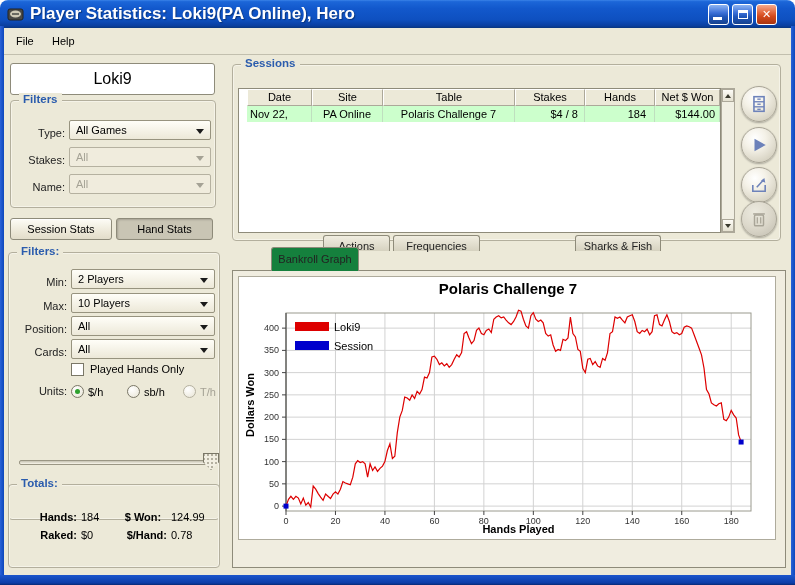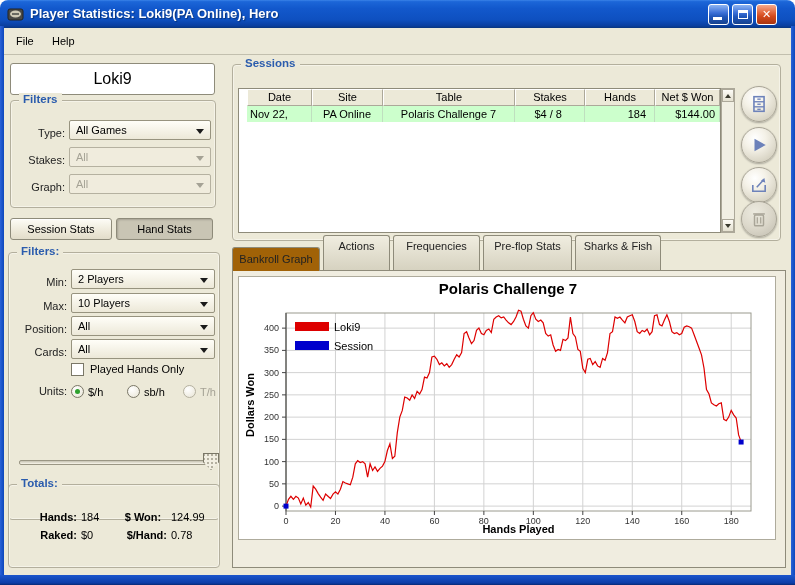--- a/index.html
+++ b/index.html
@@ -2,21 +2,21 @@
 <html><head>
 <meta charset="utf-8">
 <style>
   html,body{margin:0;padding:0;background:#fff;}
   *{box-sizing:border-box;}
   #window{position:relative;width:795px;height:585px;font-family:"Liberation Sans","DejaVu Sans",sans-serif;font-size:11px;color:#000;overflow:hidden;}
   .abs{position:absolute;}
   
   .titlebar{left:0;top:0;width:795px;height:28px;border-radius:8px 8px 0 0;
     background:linear-gradient(180deg,#3a83e8 0%,#1c66d8 6%,#1258cc 30%,#0e50c0 70%,#0a3fa0 92%,#09367e 100%);}
-  .title-text{left:30px;top:0;height:28px;line-height:28px;color:#fff;font-weight:bold;font-size:13px;text-shadow:1px 1px 1px #09357d;white-space:nowrap;}
+  .title-text{left:30px;top:0;height:28px;line-height:28px;color:#fff;font-weight:bold;font-size:17px;text-shadow:1px 1px 1px #09357d;white-space:nowrap;}
   .wbtn{top:4px;width:21px;height:21px;border:1px solid #fff;border-radius:3px;color:#fff;text-align:center;line-height:19px;font-weight:bold;font-size:11px;}
   .wbtn.blue{background:linear-gradient(180deg,#8db4f2 0%,#3d71d8 40%,#2258bc 60%,#16428f 100%);}
   .wbtn.red{background:linear-gradient(180deg,#f4a98c 0%,#e2663c 40%,#d4491c 60%,#a83410 100%);}
   .glyph-min{position:absolute;left:4px;bottom:4px;width:9px;height:3px;background:#fff;}
   .glyph-max{position:absolute;left:5px;top:5px;width:10px;height:9px;border:1px solid #fff;border-top:3px solid #fff;}
   .border-side{top:26px;width:4px;height:559px;background:linear-gradient(90deg,#2a62d8,#0d47bc);}
   .border-bottom{left:0;top:575px;width:795px;height:10px;background:linear-gradient(180deg,#1c56cc,#0c3da8 80%,#082a74);}
   .client{left:4px;top:28px;width:787px;height:547px;background:#ece9d8;}
   .menubar{left:4px;top:28px;width:787px;height:27px;border-bottom:1px solid #c2bfae;}
   .menu-item{top:30px;height:22px;line-height:22px;padding:0 6px;}
@@ -42,22 +42,22 @@
   
   .stable{border:1px solid #8e8b7a;background:#fff;}
   .srow{display:flex;margin-left:8px;}
   .hcell{height:17px;line-height:15px;text-align:center;background:#ece9d8;border-style:solid;border-width:1px;border-color:#fff #aca899 #aca899 #fff;overflow:hidden;}
   .dcell{height:16px;line-height:16px;background:#ccffcc;border-right:1px solid #bfdfbf;overflow:hidden;}
   .sb{background:#f1efe3;border:1px solid #aca899;}
   .sbtn{position:absolute;left:0;width:12px;height:13px;background:linear-gradient(180deg,#fdfcf6,#e4e0d0);border:1px solid #aca899;display:flex;align-items:center;justify-content:center;}
   .tri-up{width:0;height:0;border-left:3px solid transparent;border-right:3px solid transparent;border-bottom:4px solid #3a3a2e;}
   .tri-down{width:0;height:0;border-left:3px solid transparent;border-right:3px solid transparent;border-top:4px solid #3a3a2e;}
   
-  .tab{top:235px;height:35px;line-height:20px;text-align:center;background:linear-gradient(180deg,#f0ede0,#d6d2c0);border:1px solid #8e8b7a;border-bottom:none;border-radius:3px 3px 0 0;color:#222;}
-  .tab.active{top:247px;height:24px;line-height:23px;background:#a16207;z-index:3;font-weight:normal;}
+  .tab{top:235px;height:16px;line-height:20px;text-align:center;background:linear-gradient(180deg,#f0ede0,#d6d2c0);border:1px solid #8e8b7a;border-bottom:none;border-radius:3px 3px 0 0;color:#222;}
+  .tab.active{top:247px;height:24px;line-height:23px;background:#15803d;z-index:3;font-weight:normal;margin-left:39px;}
   .tabpanel{left:232px;top:270px;width:554px;height:298px;background:#f0ede0;border:1px solid #8e8b7a;z-index:1;}
   .chartpanel{left:238px;top:276px;width:538px;height:264px;background:#fff;border:1px solid #aeab9c;z-index:2;}
   .chart-title{left:0;top:3px;width:538px;text-align:center;font-weight:bold;font-size:15px;}
   .legend-row{display:flex;align-items:center;height:19px;}
   .legend-swatch{width:34px;height:9px;margin-right:5px;}
   .axis-label{font-weight:bold;font-size:11px;}
   svg text{font-family:"Liberation Sans","DejaVu Sans",sans-serif;}
   
   .slider-track{height:5px;background:linear-gradient(180deg,#c6c2b2,#f8f5ea);border:1px solid #9a9684;border-radius:2px;}
   .slider-thumb{width:16px;height:17px;background:#f2efe2;border:1px solid #7a7767;
@@ -96,21 +96,21 @@
   <div class="abs menu-item" style="left:46px">Help</div>
 
   <div class="abs btn" style="left:10px;top:63px;width:205px;height:32px;background:#fff;line-height:30px;font-size:16px;">Loki9</div>
 
   <div class="abs group" style="left:10px;top:100px;width:206px;height:108px">
     <span class="group-label">Filters</span>
     <div class="abs flabel" style="left:4px;top:22px;width:50px">Type:</div>
     <div class="abs combo" style="left:58px;top:19px;width:142px"><span>All Games</span><span class="carrow"></span></div>
     <div class="abs flabel" style="left:4px;top:49px;width:50px">Stakes:</div>
     <div class="abs combo disabled" style="left:58px;top:46px;width:142px"><span>All</span><span class="carrow"></span></div>
-    <div class="abs flabel" style="left:4px;top:76px;width:50px">Graph:</div>
+    <div class="abs flabel" style="left:4px;top:76px;width:50px">Name:</div>
     <div class="abs combo disabled" style="left:58px;top:73px;width:142px"><span>All</span><span class="carrow"></span></div>
   </div>
 
   <div class="abs btn pressed" style="left:116px;top:218px;width:97px;height:22px">Hand Stats</div>
   <div class="abs btn" style="left:10px;top:218px;width:102px;height:22px">Session Stats</div>
 
   <div class="abs group" style="left:8px;top:252px;width:212px;height:268px">
     <span class="group-label">Filters:</span>
     <div class="abs flabel" style="left:2px;top:19px;width:56px">Min:</div>
     <div class="abs combo" style="left:62px;top:16px;width:144px"><span>2 Players</span><span class="carrow"></span></div>
@@ -163,21 +163,21 @@
         <div class="hcell" style="width:71px">Site</div>
         <div class="hcell" style="width:132px">Table</div>
         <div class="hcell" style="width:70px">Stakes</div>
         <div class="hcell" style="width:70px">Hands</div>
         <div class="hcell" style="flex:1">Net $ Won</div>
       </div>
       <div class="srow">
         <div class="dcell" style="width:65px;padding-left:3px">Nov 22, 2007</div>
         <div class="dcell" style="width:71px;text-align:center">PA Online</div>
         <div class="dcell" style="width:132px;text-align:center">Polaris Challenge 7</div>
-        <div class="dcell" style="width:70px;text-align:right;padding-right:22px">$4 / 8</div>
+        <div class="dcell" style="width:70px;text-align:right;padding-right:6px">$4 / 8</div>
         <div class="dcell" style="width:70px;text-align:right;padding-right:8px">184</div>
         <div class="dcell" style="flex:1;text-align:right;padding-right:4px">$144.00</div>
       </div>
     </div>
 
     <div class="abs sb" style="left:488px;top:23px;width:14px;height:145px">
       <div class="sbtn" style="top:0">
           <span class="tri-up"></span>
         </div>
       <div class="sbtn" style="bottom:0;top:auto">
@@ -213,21 +213,20 @@
         <line x1="2.8" y1="3.5" x2="13.2" y2="3.5" stroke="#a9a598" stroke-width="1.3"></line>
         <line x1="6.5" y1="6.5" x2="6.5" y2="12" stroke="#a9a598" stroke-width="1.1"></line>
         <line x1="9.5" y1="6.5" x2="9.5" y2="12" stroke="#a9a598" stroke-width="1.1"></line>
       </svg>
     </div>
   </div>
 
   <div class="abs tab active" style="left:232px;width:88px">Bankroll Graph</div>
   <div class="abs tab" style="left:323px;width:67px">Actions</div>
   <div class="abs tab" style="left:393px;width:87px">Frequencies</div>
-  <div class="abs tab" style="left:483px;width:89px">Pre-flop Stats</div>
   <div class="abs tab" style="left:575px;width:86px">Sharks &amp; Fish</div>
 
   <div class="abs tabpanel"></div>
 
   <div class="abs chartpanel">
     <div class="abs chart-title">Polaris Challenge 7</div>
     <svg class="abs" style="left:0;top:0" width="538" height="264">
         <line x1="47" x2="512" y1="229.10561797752808" y2="229.10561797752808" stroke="#d2d2d2"></line>
         <line x1="47" x2="512" y1="206.85842696629214" y2="206.85842696629214" stroke="#d2d2d2"></line>
         <line x1="47" x2="512" y1="184.61123595505617" y2="184.61123595505617" stroke="#d2d2d2"></line>

